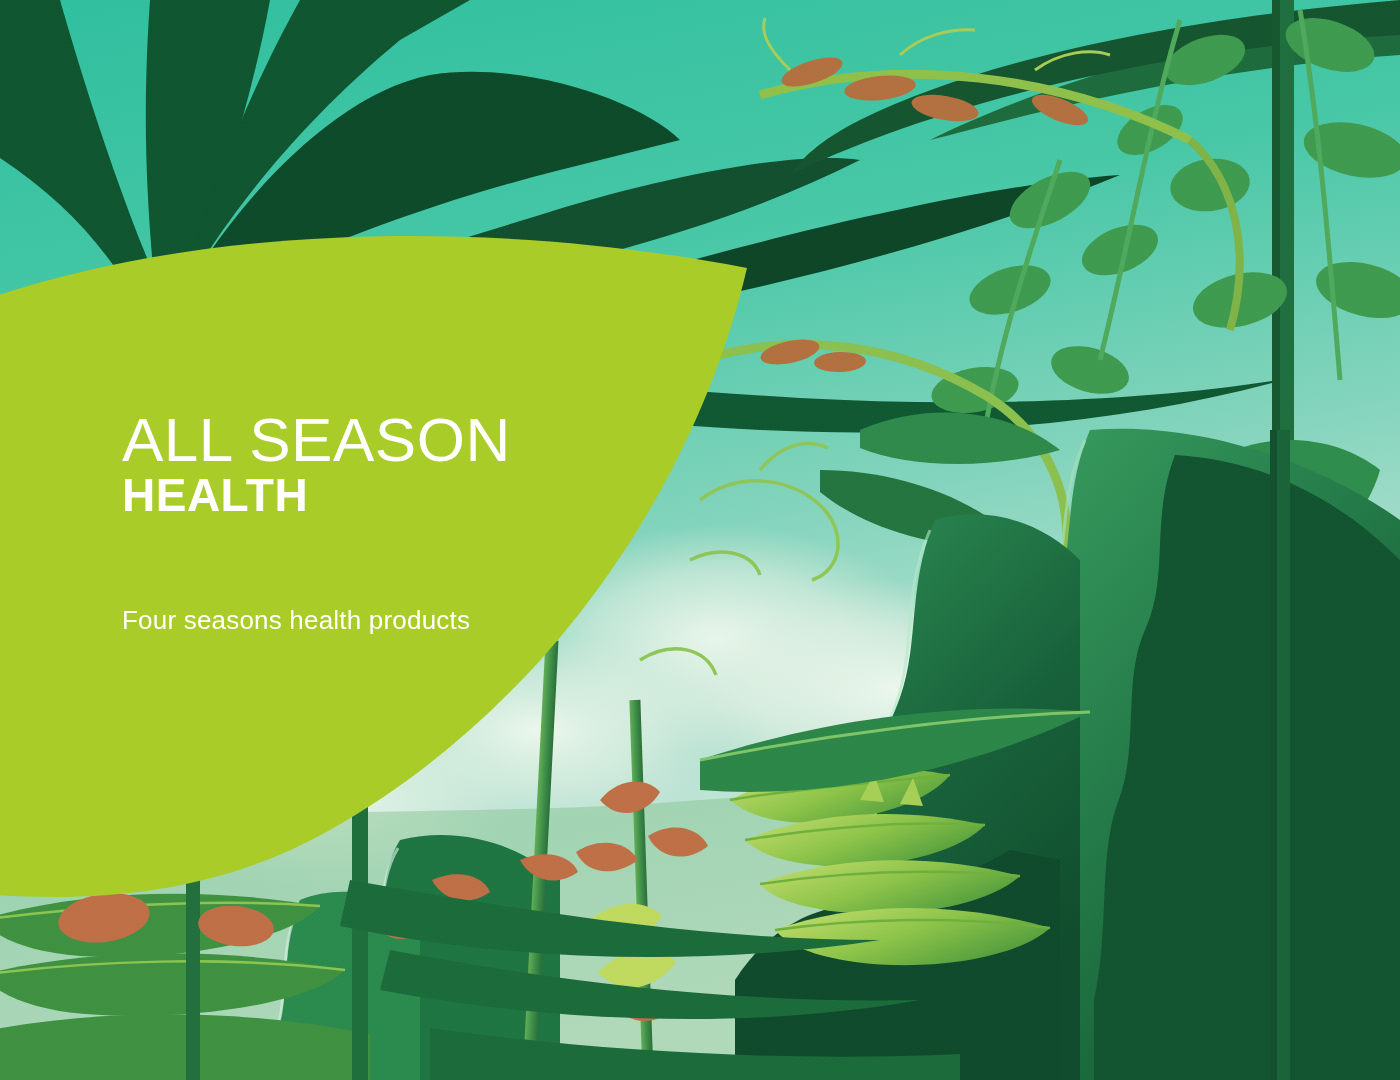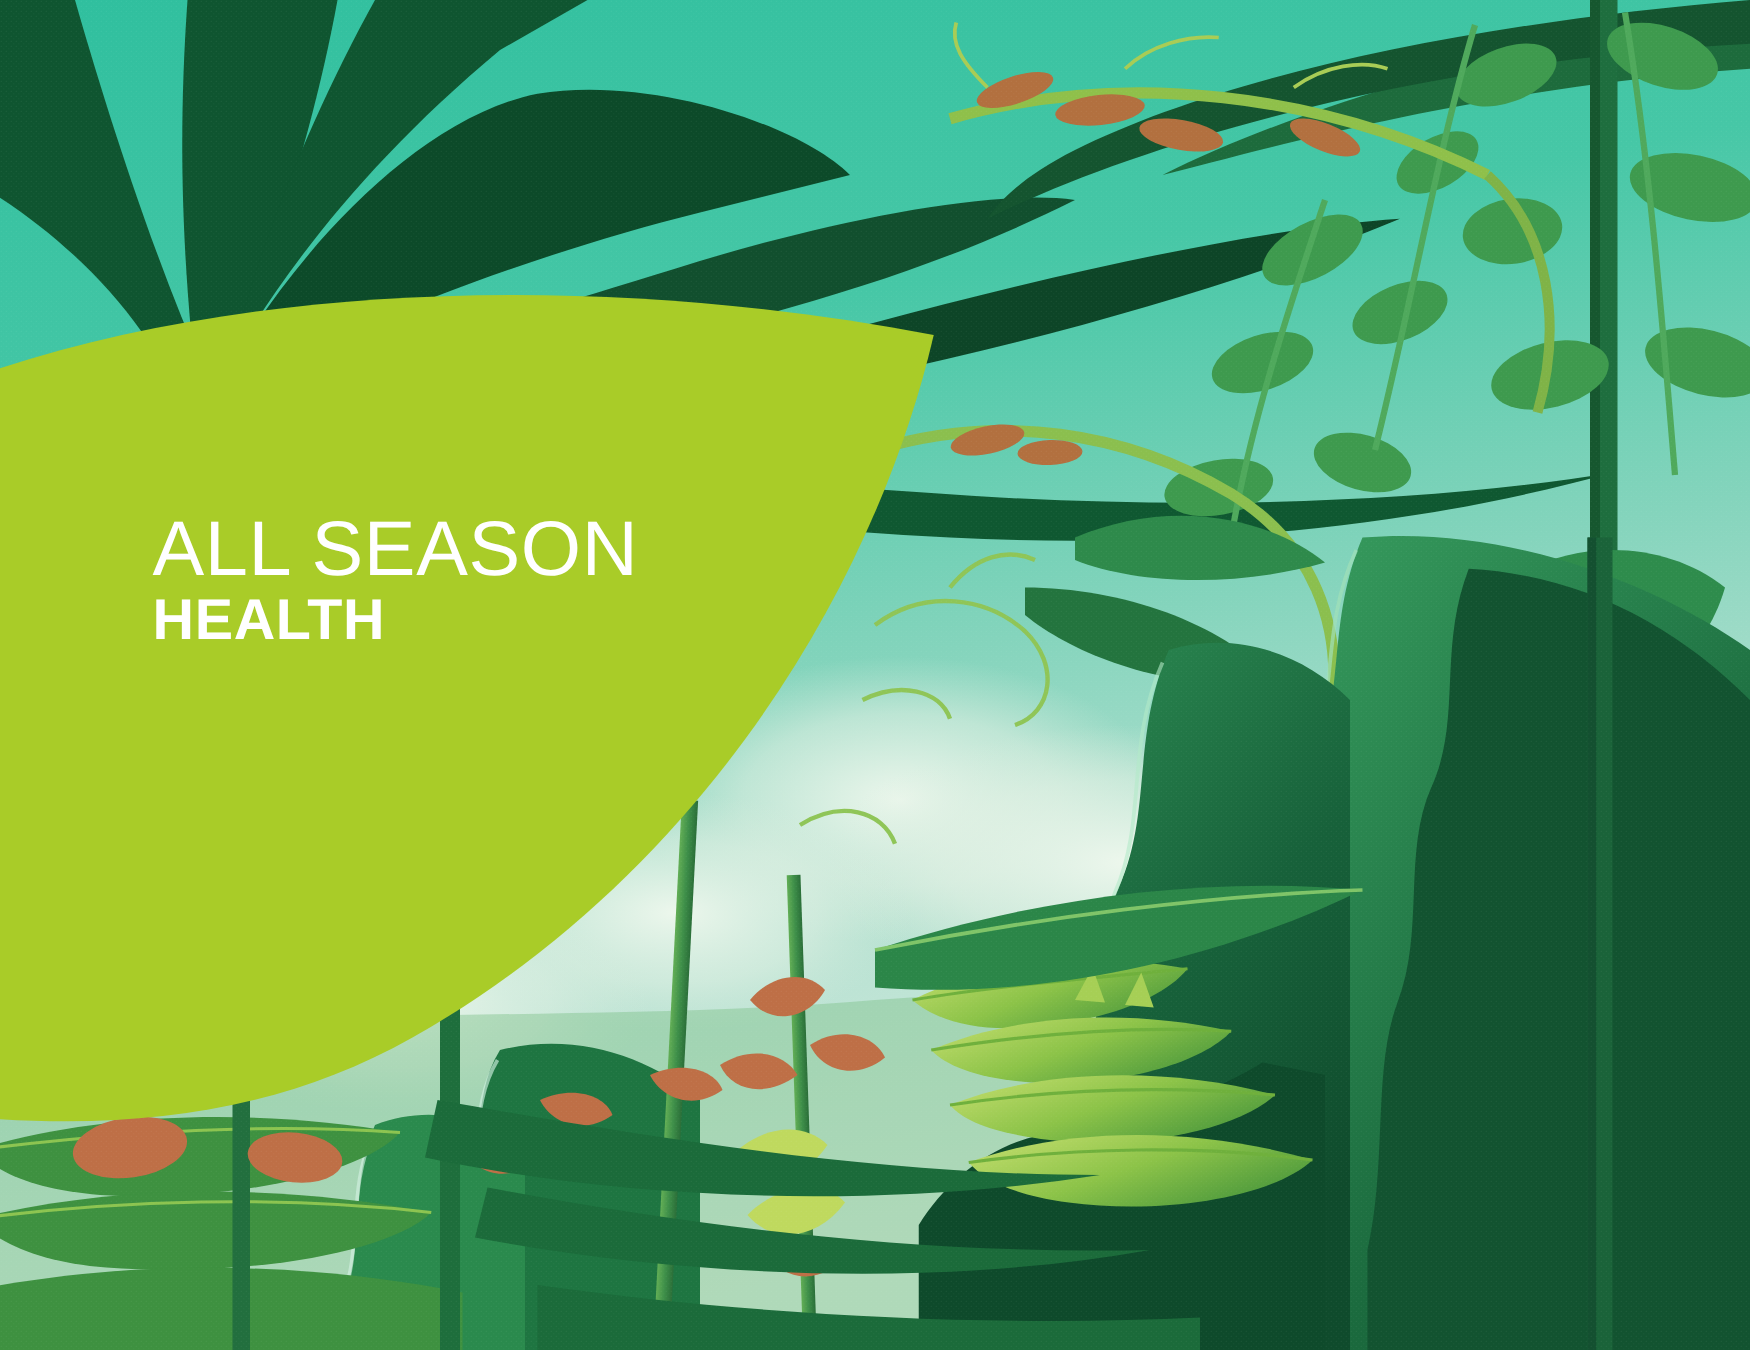--- a/index.html
+++ b/index.html
@@ -313,15 +313,16 @@
     <path d="M -30 305
              C 180 228, 470 215, 747 268
              C 700 470, 560 700, 330 830
              C 220 892, 100 905, -30 893
              Z" fill="#A9CC28"></path>
   </svg>
 
   <div class="overlay-text">
     <div class="title-line-1" style="color: rgb(255, 255, 255);">ALL SEASON</div>
     <div class="title-line-2" style="color: rgb(255, 255, 255);">HEALTH</div>
+    <div class="subtitle" style="color: rgb(255, 255, 255);">Four seasons health products</div>
   </div>
 
 </div>
 
 </body></html>

